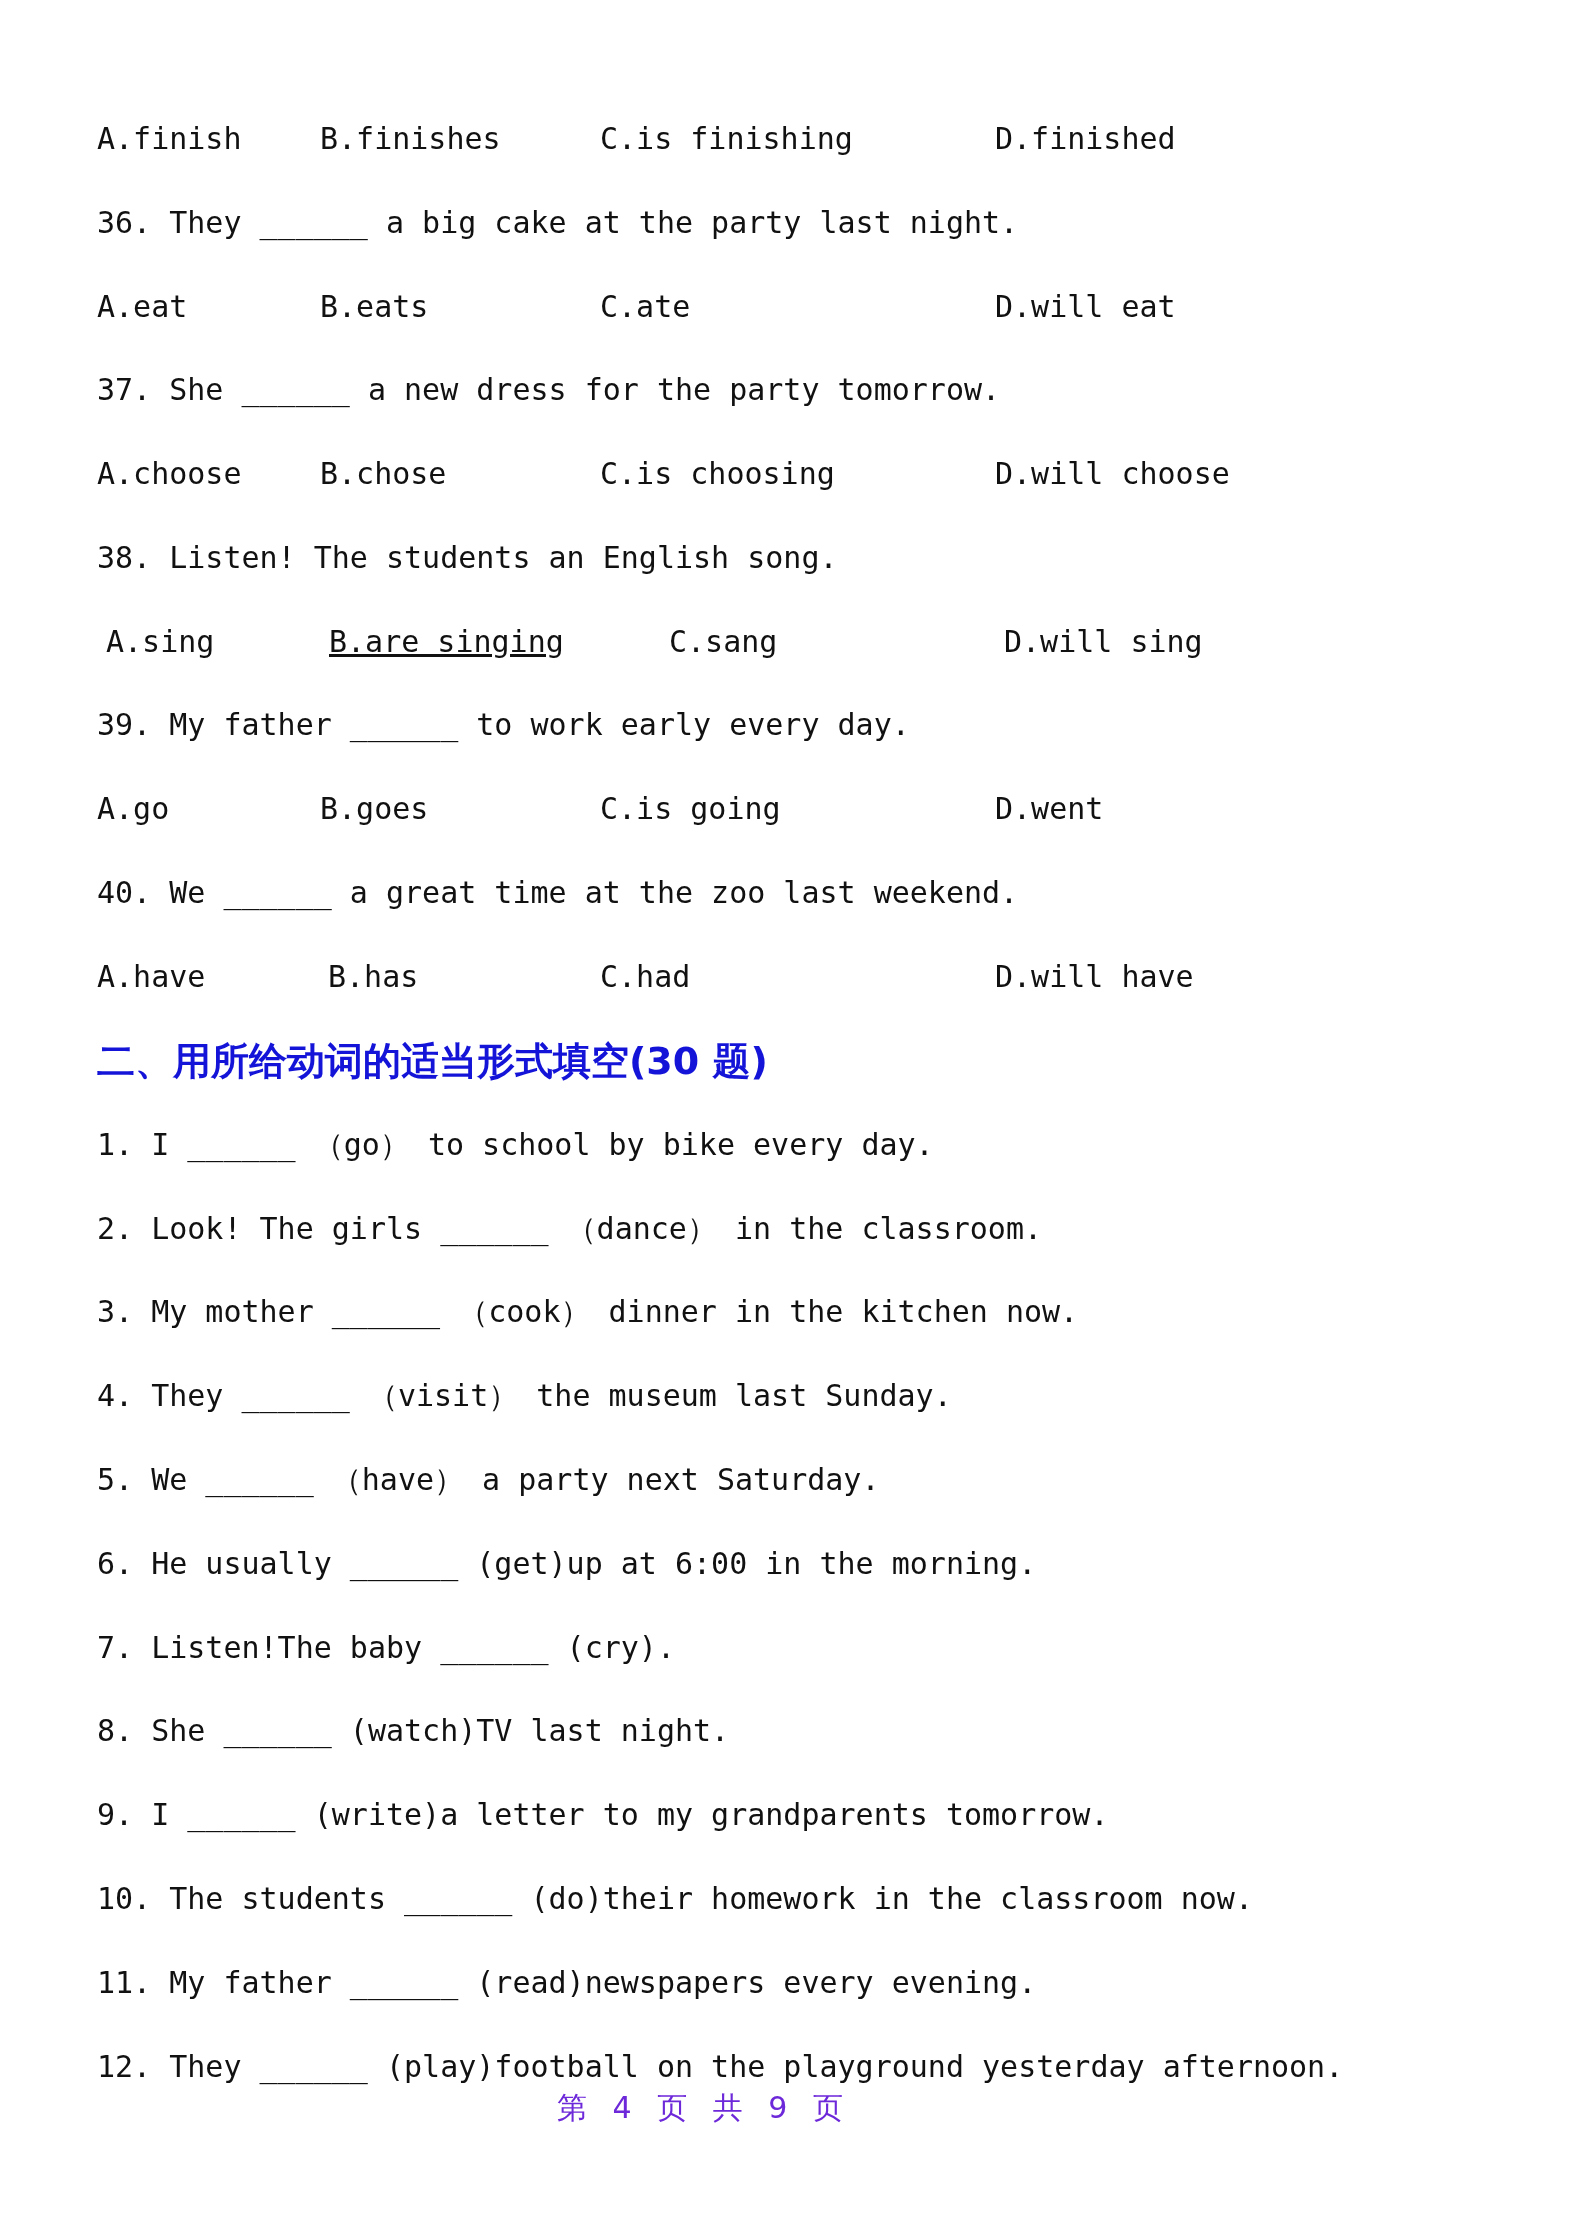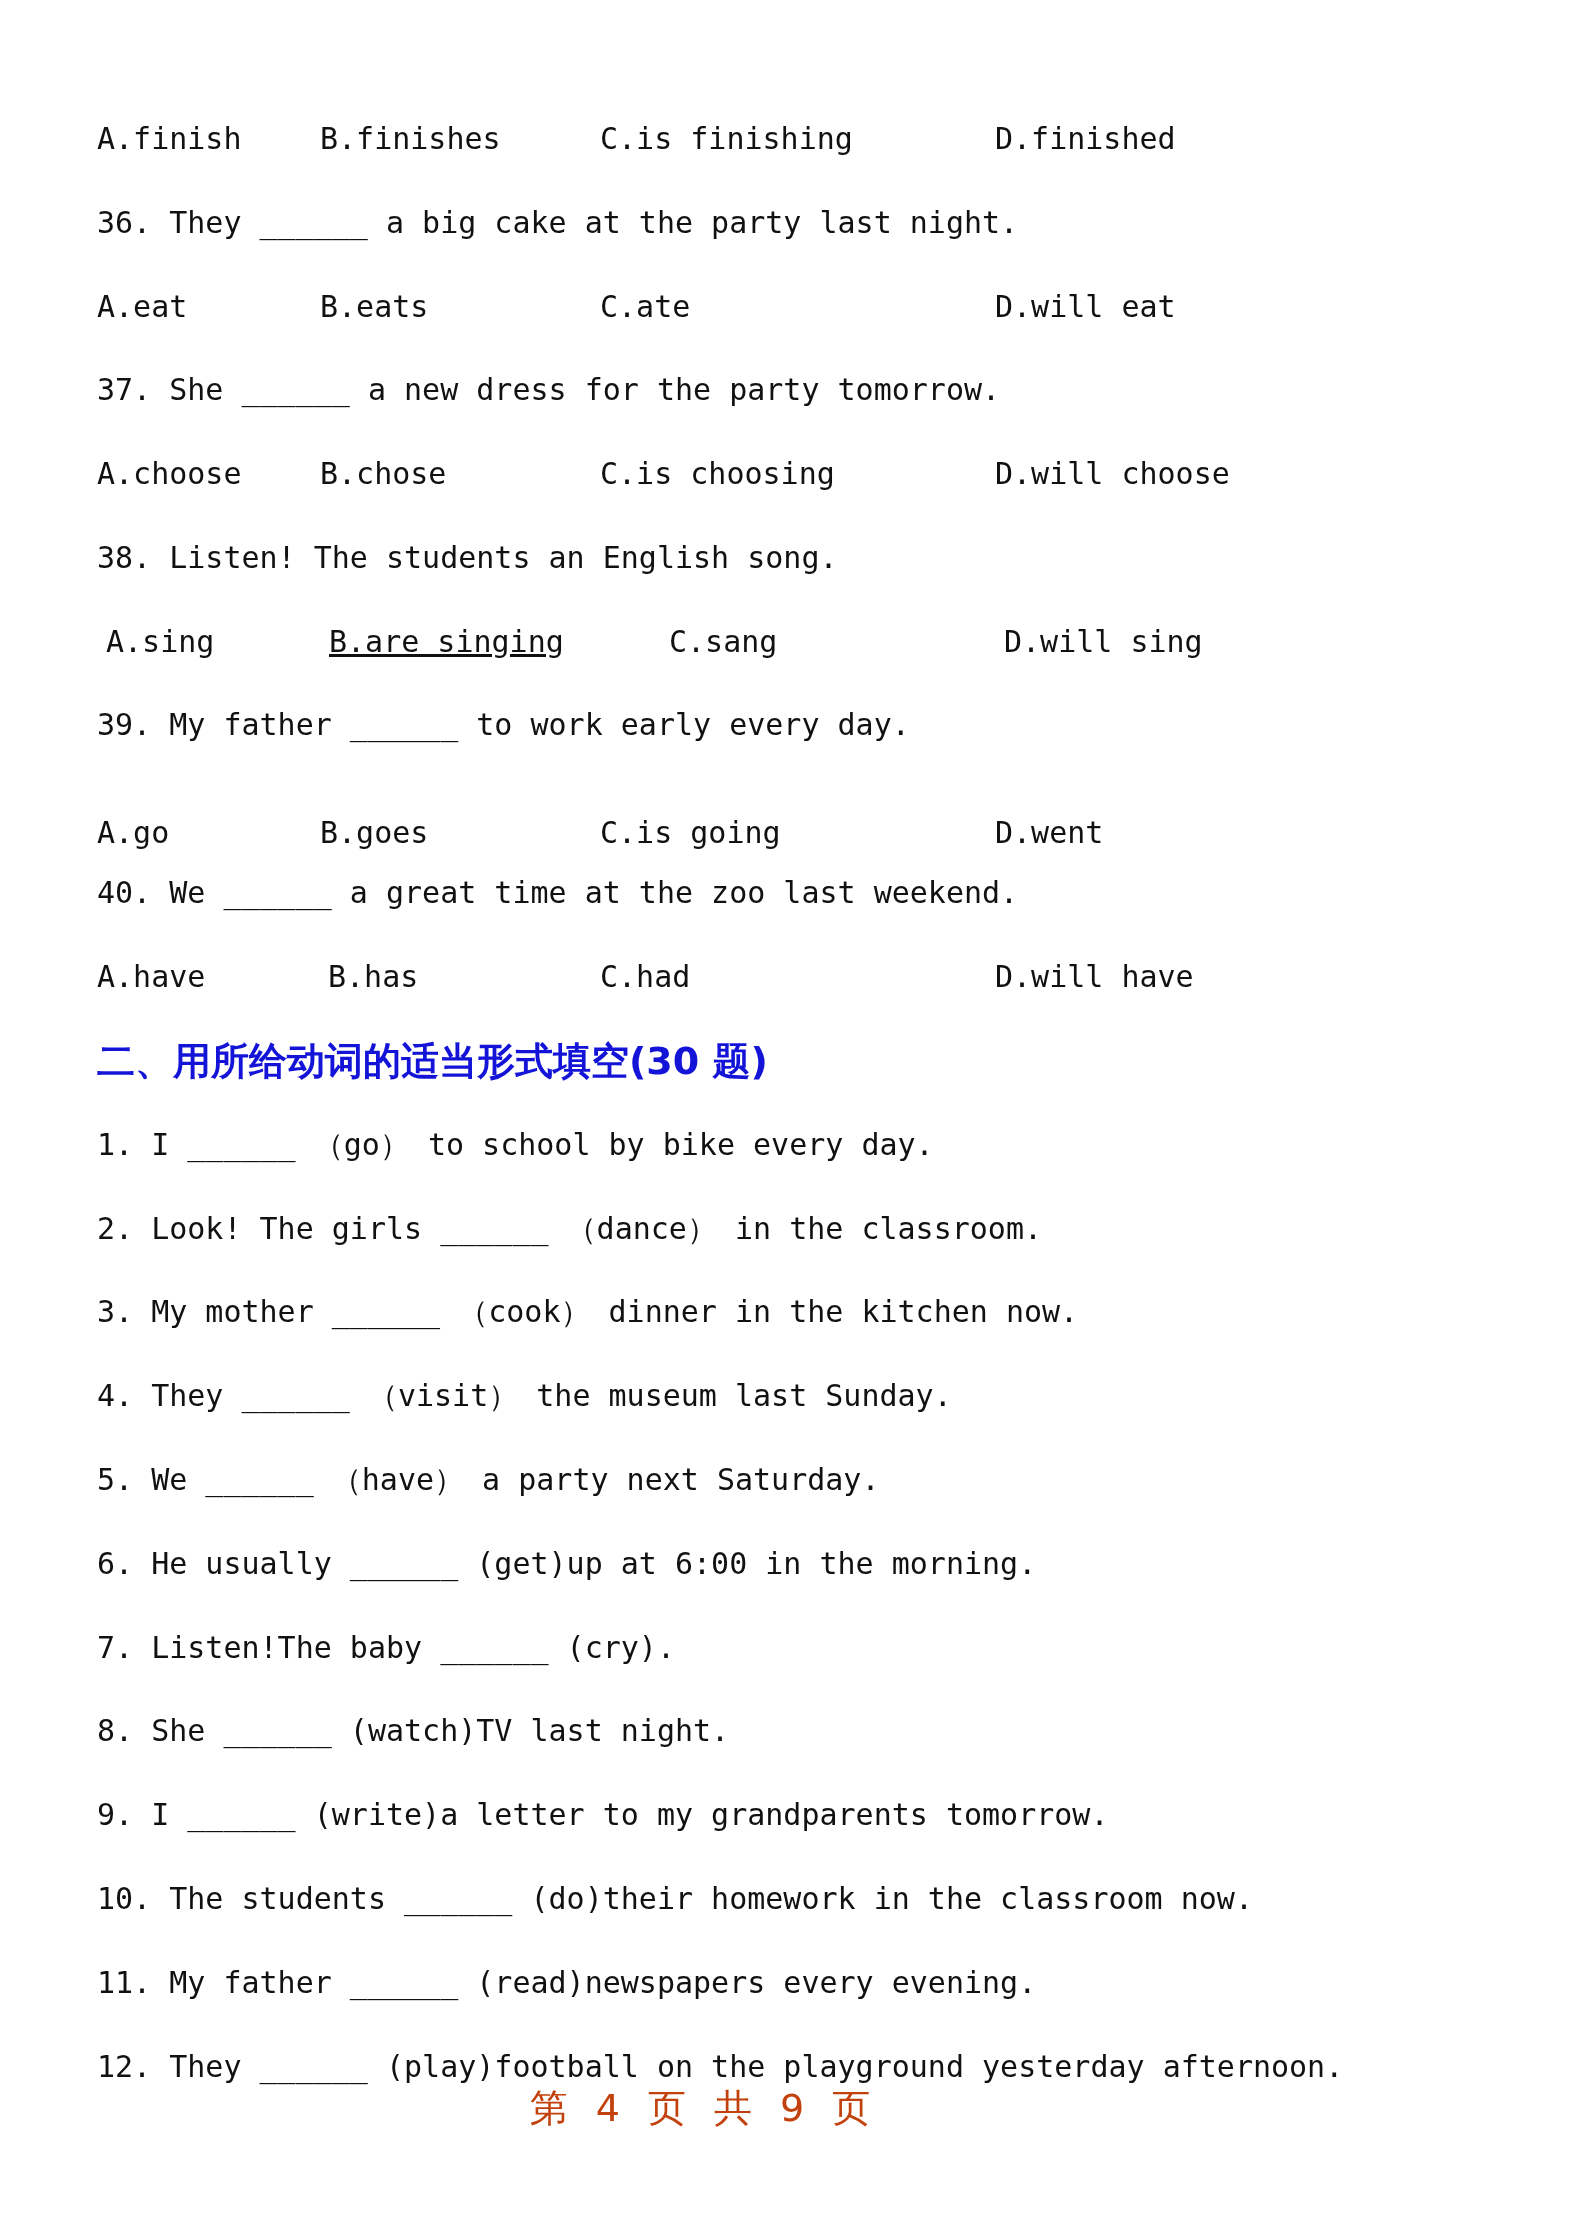--- a/index.html
+++ b/index.html
@@ -12,21 +12,21 @@
   }
   .opt { position: absolute; top: 0; white-space: pre; }
   .heading {
     position: absolute; left: 97px; height: 56px; line-height: 56px;
     font-family: "DejaVu Sans", "Liberation Sans", sans-serif;
     font-size: 38px; font-weight: bold; white-space: pre;
   }
   .footer {
     position: absolute; left: 0; width: 1408px; text-align: center;
     font-family: "DejaVu Sans", "Liberation Sans", sans-serif;
-    font-size: 38px; color: #c2410c; letter-spacing: 8px; top: 2088px; height: 40px; line-height: 40px;
+    font-size: 30px; color: #6d28d9; letter-spacing: 8px; top: 2088px; height: 40px; line-height: 40px;
   }
 </style>
 </head>
 <body>
 
 <div class="page">
 
   <div class="row" style="top:114px;">
     <span class="opt" style="left:0px;">A.finish</span>
     <span class="opt" style="left:223px;">B.finishes</span>
@@ -52,21 +52,21 @@
 
   <div class="row" style="top:533px;">38. Listen! The students an English song.</div>
   <div class="row" style="top:617px;margin-left:9px;">
     <span class="opt" style="left:0px;">A.sing</span>
     <span class="opt" style="left:223px;text-decoration:underline;">B.are singing</span>
     <span class="opt" style="left:563px;">C.sang</span>
     <span class="opt" style="left:898px;">D.will sing</span>
   </div>
 
   <div class="row" style="top:700px;">39. My father ______ to work early every day.</div>
-  <div class="row" style="top:784px;margin-top:24px;">
+  <div class="row" style="top:784px;">
     <span class="opt" style="left:0px;">A.go</span>
     <span class="opt" style="left:223px;">B.goes</span>
     <span class="opt" style="left:503px;">C.is going</span>
     <span class="opt" style="left:898px;">D.went</span>
   </div>
 
   <div class="row" style="top:868px;">40. We ______ a great time at the zoo last weekend.</div>
   <div class="row" style="top:952px;">
     <span class="opt" style="left:0px;">A.have</span>
     <span class="opt" style="left:231px;">B.has</span>

